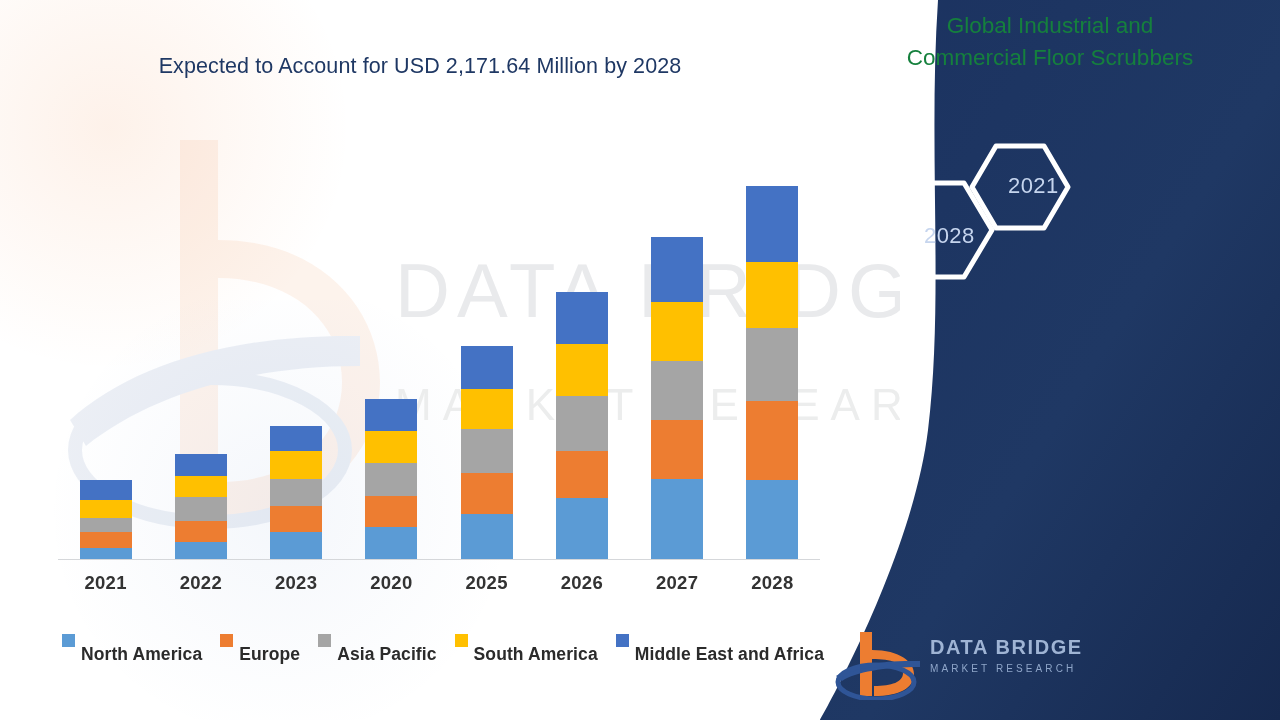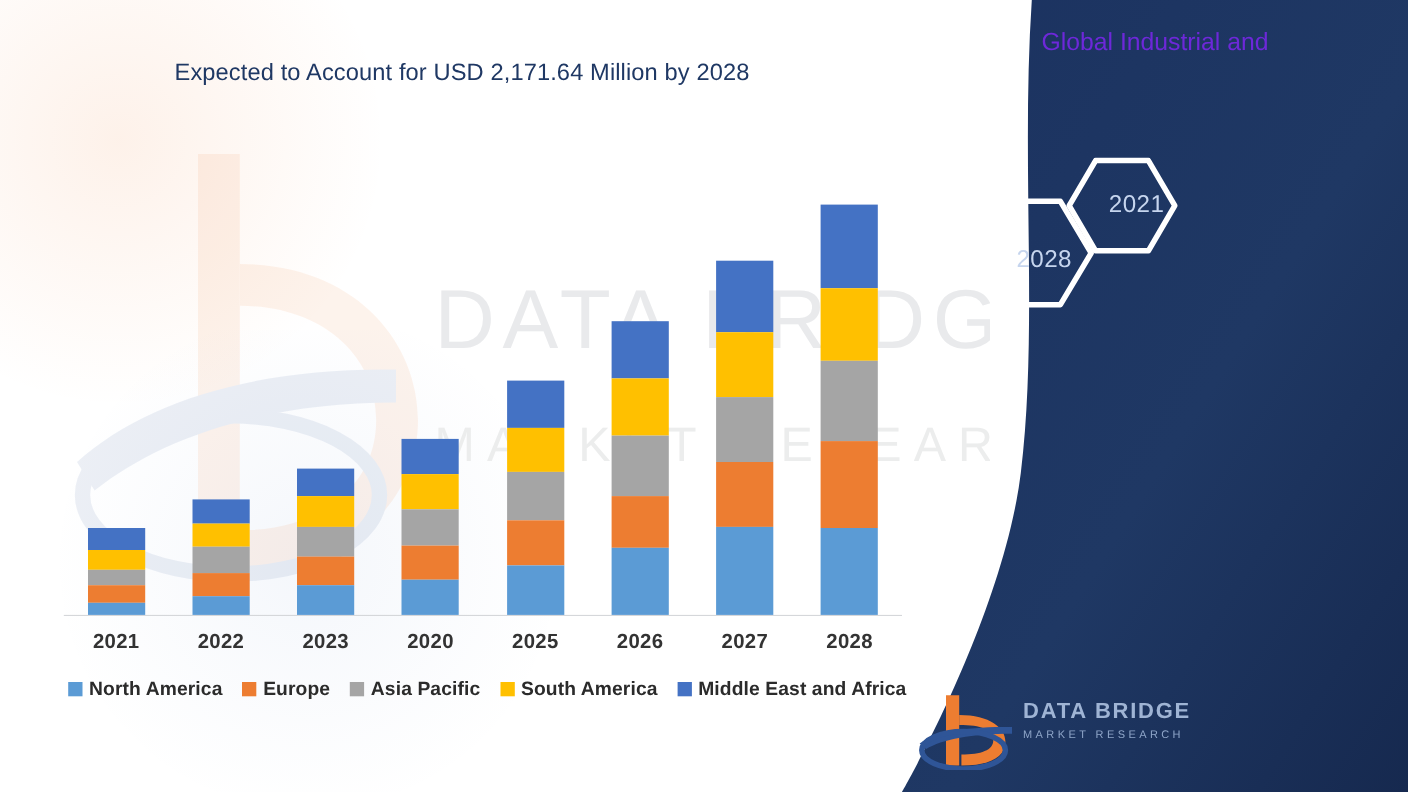--- a/index.html
+++ b/index.html
@@ -145,41 +145,42 @@
     width: 13px; height: 13px;
     margin-right: 6px;
     display: inline-block;
   }
   .leg-lb {
     font-size: 17.5px;
     color: #2b2b2b;
     font-weight: bold;
     letter-spacing: 0.1px;
     white-space: nowrap;
+    margin-top: 28px;
   }
 
   
   #right-panel {
     position: absolute;
     right: 0; top: 0;
     width: 460px; height: 720px;
     overflow: hidden;
   }
   #right-bg {
     position: absolute;
     inset: 0;
   }
   #panel-title {
     position: absolute;
-    left: 20px; top: 22px;
+    left: 20px; top: 10px;
     width: 420px;
     text-align: center;
     font-size: 22.5px;
     line-height: 1.42;
-    color: #6d28d9;
+    color: #15803d;
   }
   #hexes {
     position: absolute;
     left: 40px; top: 135px;
     width: 260px; height: 150px;
   }
   .hex-label {
     position: absolute;
     font-size: 22px;
     color: #c6d5ee;
@@ -355,20 +356,21 @@
           <stop offset="0%" stop-color="#1b3260"></stop>
           <stop offset="55%" stop-color="#1f3864"></stop>
           <stop offset="100%" stop-color="#16294f"></stop>
         </linearGradient>
       </defs>
       <path d="M118 0 L460 0 L460 720 L0 720 C0 720 92 560 108 430 C124 300 108 150 118 0 Z" fill="url(#navyGrad)"></path>
     </svg>
 
     <div id="panel-title">
       <div>Global Industrial and</div>
+      <div>Commercial Floor Scrubbers</div>
     </div>
 
     <div id="hexes">
       <svg width="260" height="150" viewBox="0 0 260 150">
         <polygon points="20,95 48,48 104,48 132,95 104,142 48,142" fill="none" stroke="#ffffff" stroke-width="5" stroke-linejoin="round"></polygon>
         <polygon points="112,52 136,11 184,11 208,52 184,93 136,93" fill="none" stroke="#ffffff" stroke-width="5" stroke-linejoin="round"></polygon>
       </svg>
       <div class="hex-label" id="hx-2021-lb">2021</div>
       <div class="hex-label" id="hx-2028-lb">2028</div>
     </div>

